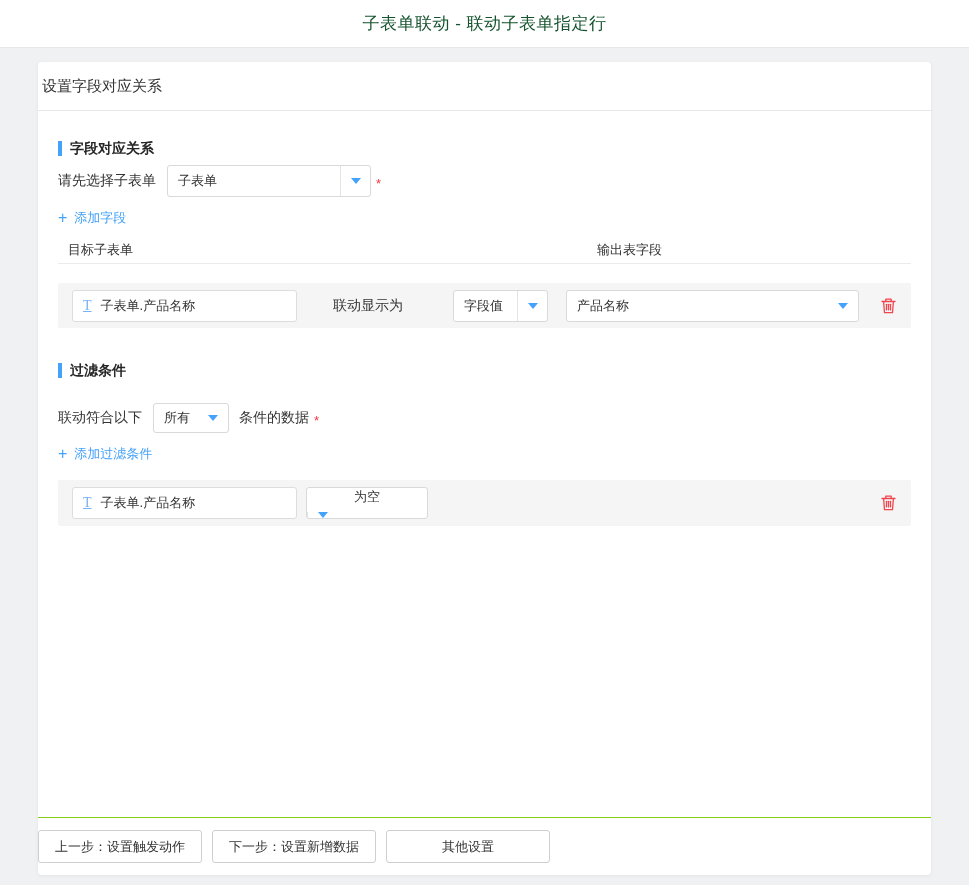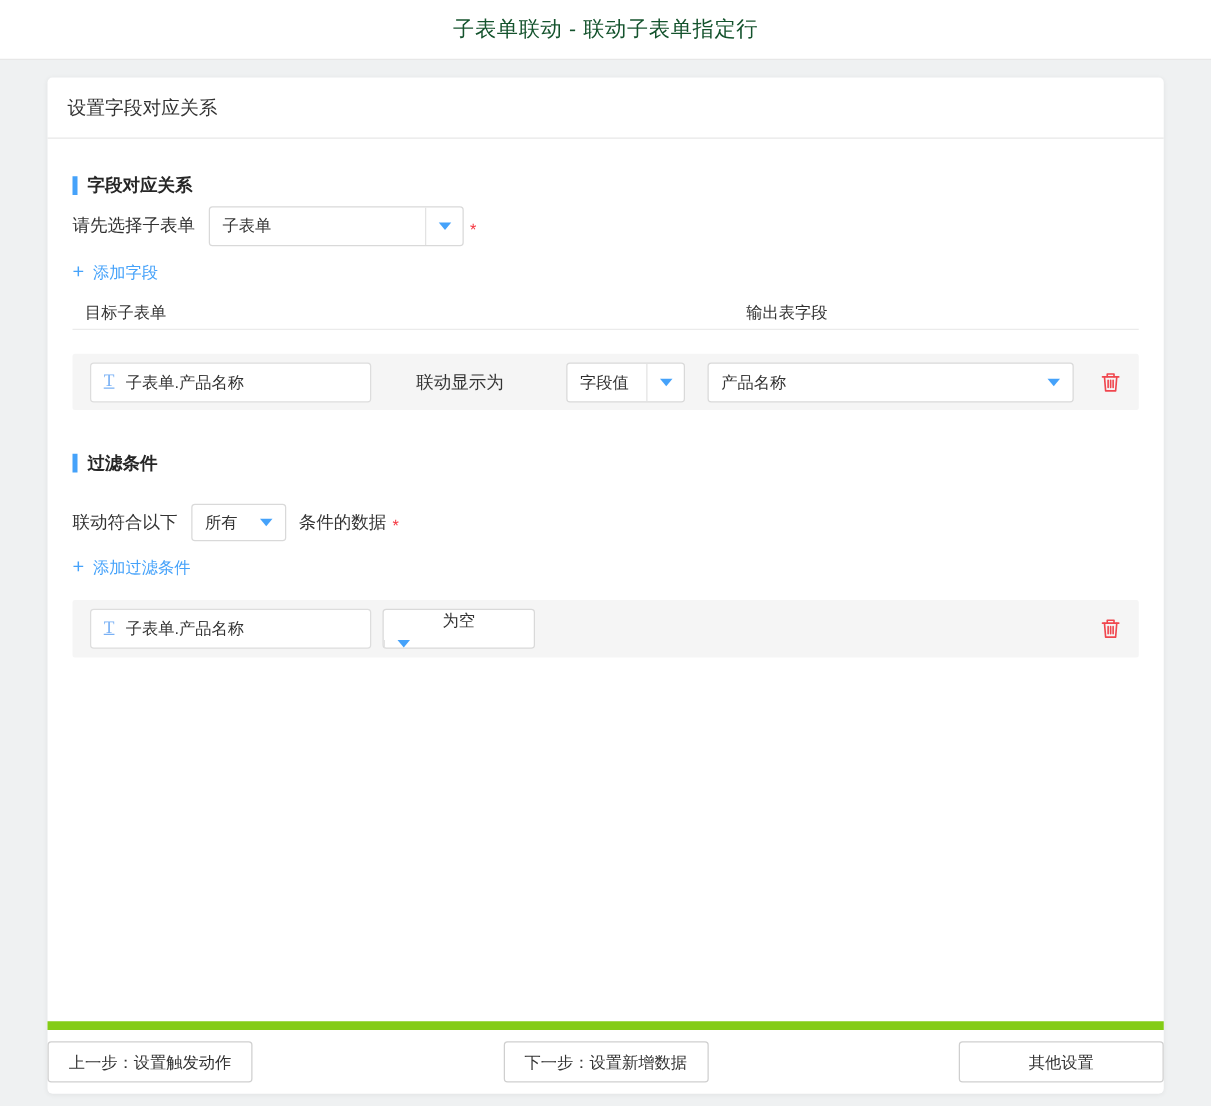--- a/index.html
+++ b/index.html
@@ -17,21 +17,21 @@
   }
   .topbar-title { font-size:17px; font-weight:500; color:#14532d; letter-spacing:.5px; }
 
   
   .card {
     position:absolute; left:38px; top:62px; width:893px; height:813px;
     background:#fff; border-radius:4px; box-shadow:0 1px 4px rgba(0,0,0,.06);
     display:flex; flex-direction:column;
   }
   .card-header {
-    height:49px; padding:0 16px; display:flex; align-items:center;
+    height:49px; padding:0 4px; display:flex; align-items:center;
     border-bottom:1px solid #e8e8e8; font-size:15px; color:#333;
   }
   .card-body { flex:1; padding:0 20px; display:flex; flex-direction:column; overflow:hidden; }
 
   .section-title {
     margin-top:30px; font-size:14px; font-weight:bold; color:#262626;
     border-left:4px solid #45a2fa; padding-left:8px; line-height:15px;
   }
   .section-title.filter { margin-top:35px; }
 
@@ -84,22 +84,22 @@
   .mode-select { width:95px; margin-left:50px;align-items:center; }
   .output-select { width:293px; margin-left:18px;gap:33px; }
   .match-select { width:76px; height:30px; margin-left:11px; }
   .operator-select { width:122px; margin-left:9px;flex-direction:column; }
 
   .trash { margin-left:auto; cursor:pointer; display:flex; align-items:center; }
 
   .spacer { flex:1; }
 
   .card-footer {
-    height:58px; border-top:7px solid #84cc16;
-    display:flex; align-items:center; justify-content:space-between; gap:10px; flex:none;
+    height:58px; border-top:1px solid #84cc16;
+    display:flex; align-items:center; justify-content:flex-start; gap:10px; flex:none;
   }
   .btn {
     width:164px; height:33px; font-size:13px; border-radius:3px;
     display:flex; align-items:center; justify-content:center; cursor:pointer;
     background:#fff; border:1px solid #cfcfcf; color:#333;
     font-family:inherit;
   }
   .btn.primary { background:#45a2fa; border-color:#45a2fa; color:#fff; }
 </style>
 </head>

